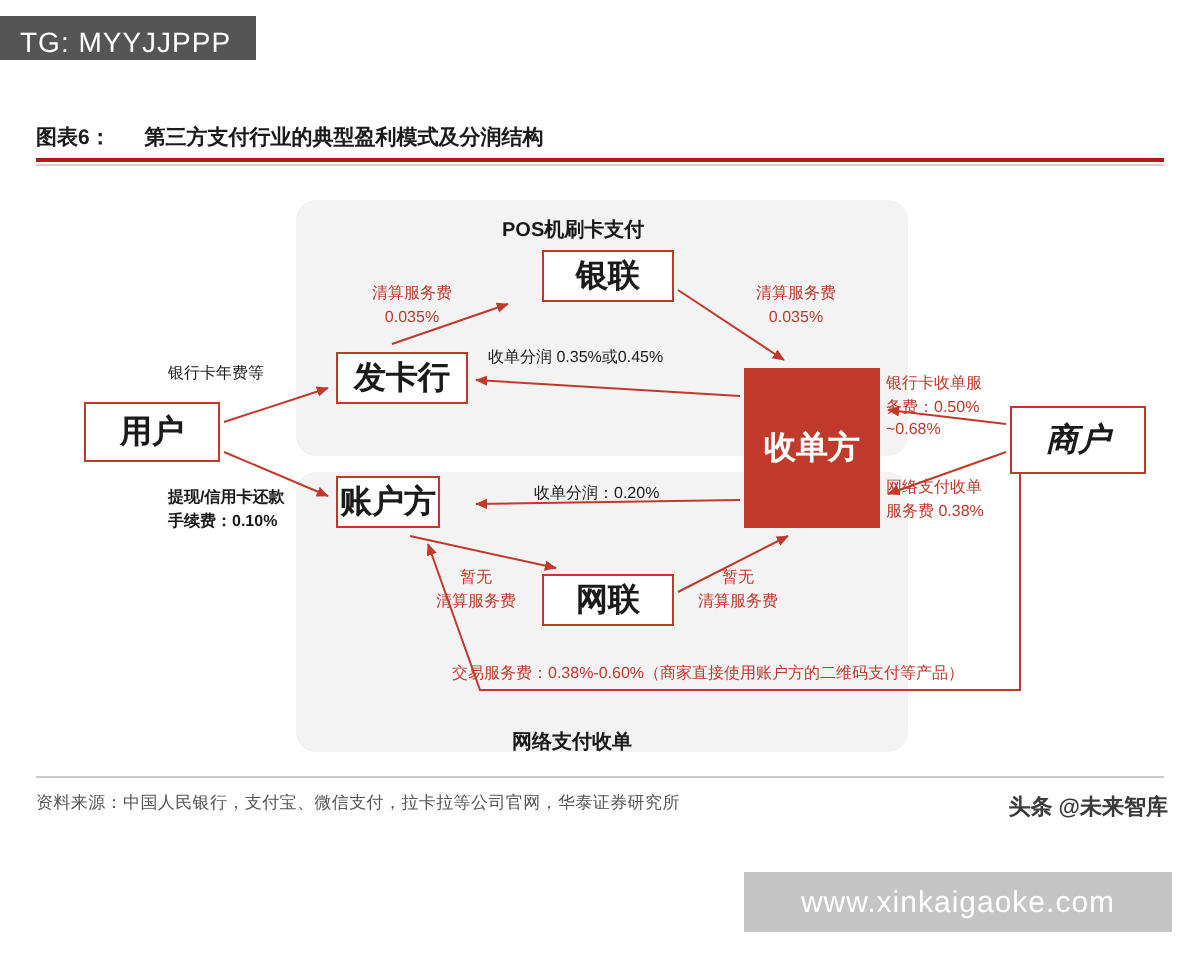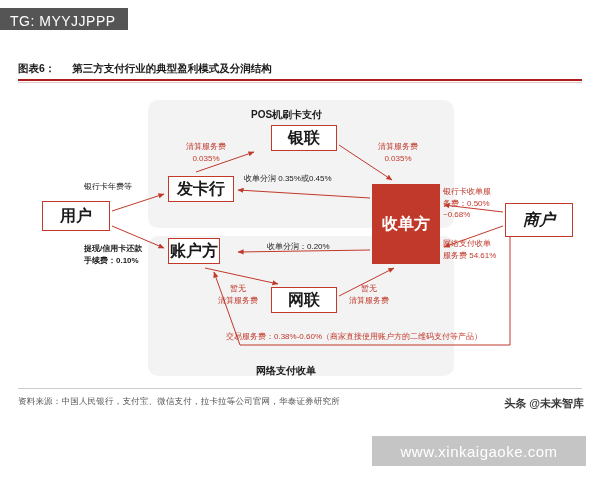--- a/index.html
+++ b/index.html
@@ -254,21 +254,21 @@
 </div>
 
 <div class="ann ann-acq-serv">
   <div>银行卡收单服</div>
   <div>务费：0.50%</div>
   <div>~0.68%</div>
 </div>
 
 <div class="ann ann-net-serv">
   <div>网络支付收单</div>
-  <div>服务费 54.61%</div>
+  <div>服务费 0.38%</div>
 </div>
 
 <div class="ann ann-dark ann-withdraw">
   <div>提现/信用卡还款</div>
   <div>手续费：0.10%</div>
 </div>
 
 <div class="ann ann-dark ann-split2">
   <div>收单分润：0.20%</div>
 </div>

